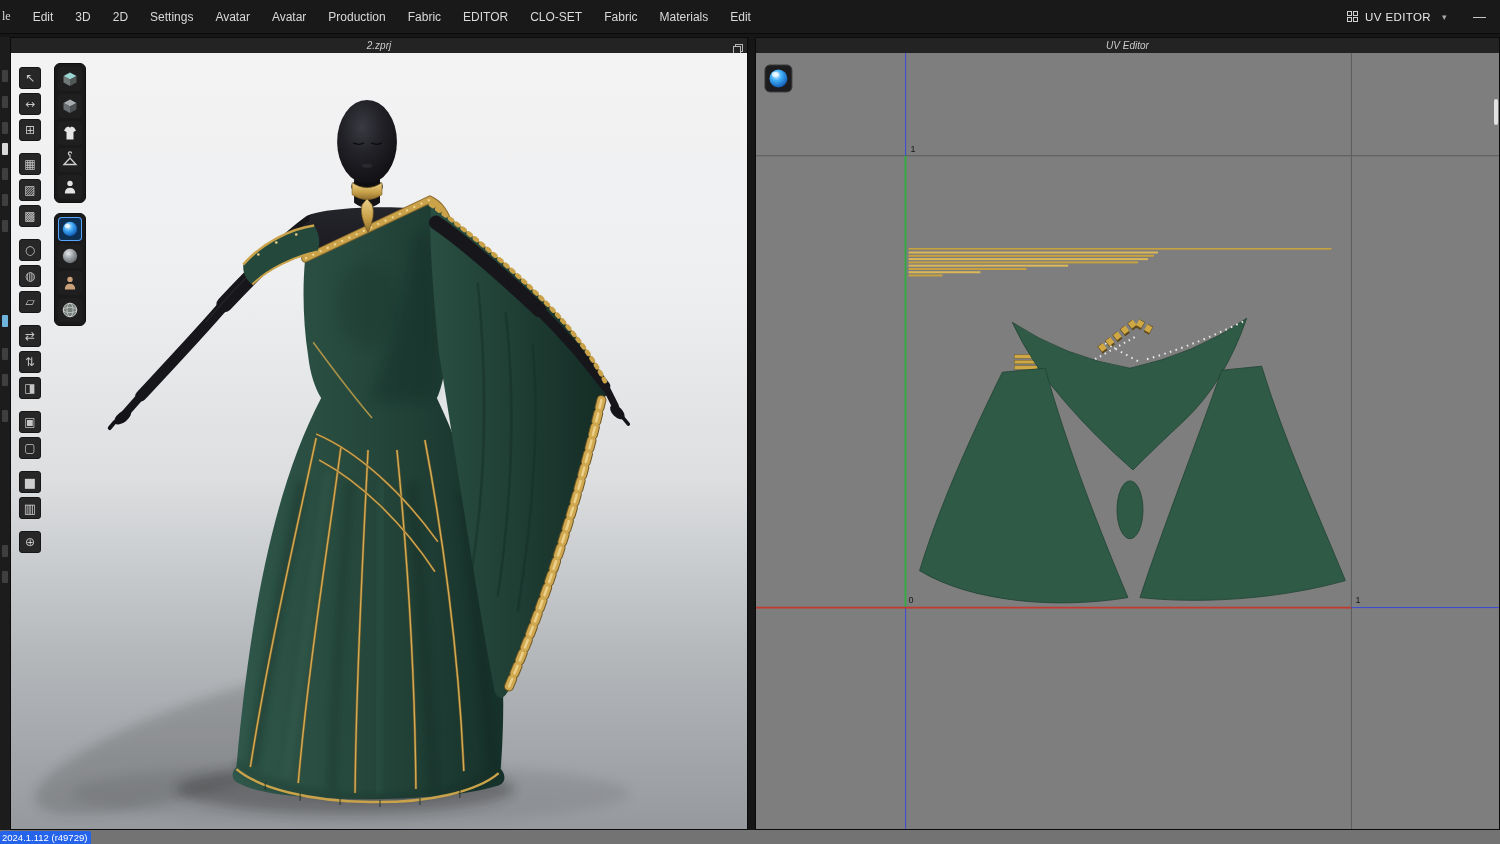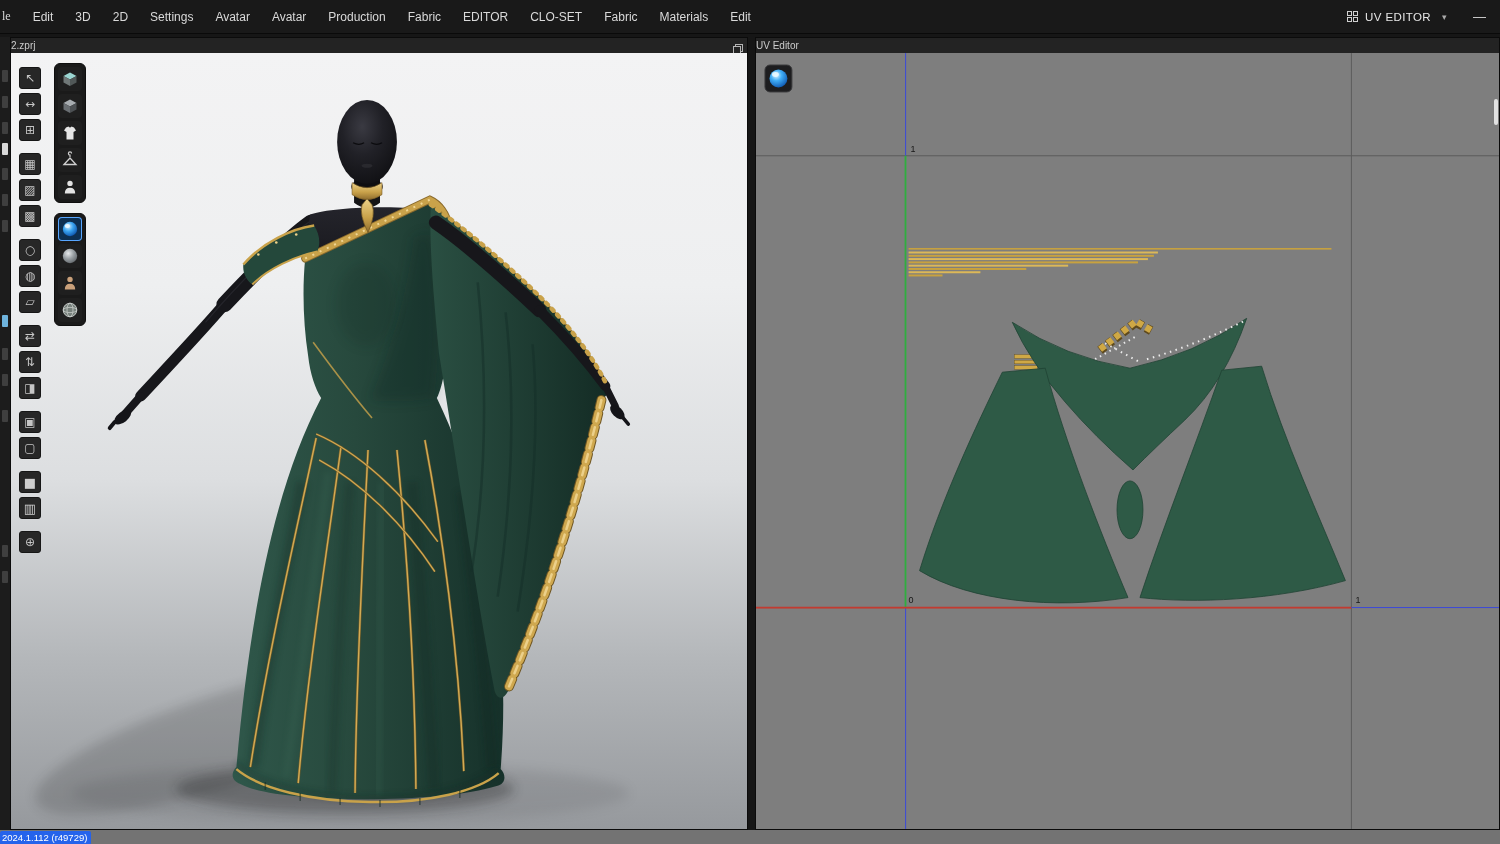--- a/index.html
+++ b/index.html
@@ -20,21 +20,21 @@
   .uv-caret{color:#aaaaaa;font-size:9px;margin-left:4px;}
   .win-min{color:#dcdcdc;font-size:13px;padding:0 14px 0 18px;height:33px;display:flex;align-items:center;}
   
   .leftstrip{position:absolute;left:0;top:37px;width:10px;height:793px;background:#1c1c1c;z-index:20;}
   .frag{position:absolute;left:2px;width:6px;height:12px;background:#3f3f3f;border-radius:1px;}
   
   .win{position:absolute;top:37px;background:#242424;border:1px solid #0b0b0b;box-sizing:border-box;}
   .win3d{left:10px;width:738px;height:793px;}
   .winuv{left:755px;width:745px;height:793px;}
   .titlebar{height:15px;background:#232323;border-bottom:1px solid #151515;position:relative;
-    display:flex;align-items:center;justify-content:flex-start;}
+    display:flex;align-items:center;justify-content:center;font-style:italic;}
   .titlebar .title{color:#cccccc;font-size:10px;line-height:15px;}
   .float-ic{position:absolute;right:4px;top:2px;cursor:pointer;}
   .vp3d{position:absolute;left:0;top:15px;right:0;bottom:0;overflow:hidden;
     background:linear-gradient(180deg,#f3f3f4 0%,#eeeff0 30%,#dcdee0 55%,#b4b7ba 78%,#96999d 100%);}
   .vpuv{position:absolute;left:0;top:15px;right:0;bottom:0;overflow:hidden;background:#7e7e7e;}
   .scene{position:absolute;left:0;top:0;width:100%;height:100%;}
   
   .toolcol{position:absolute;left:8px;top:14px;width:24px;z-index:10;}
   .toolgrp{margin-bottom:12px;}
   .tool{width:22px;height:22px;background:#272727;border:1px solid #161616;border-radius:3px;

